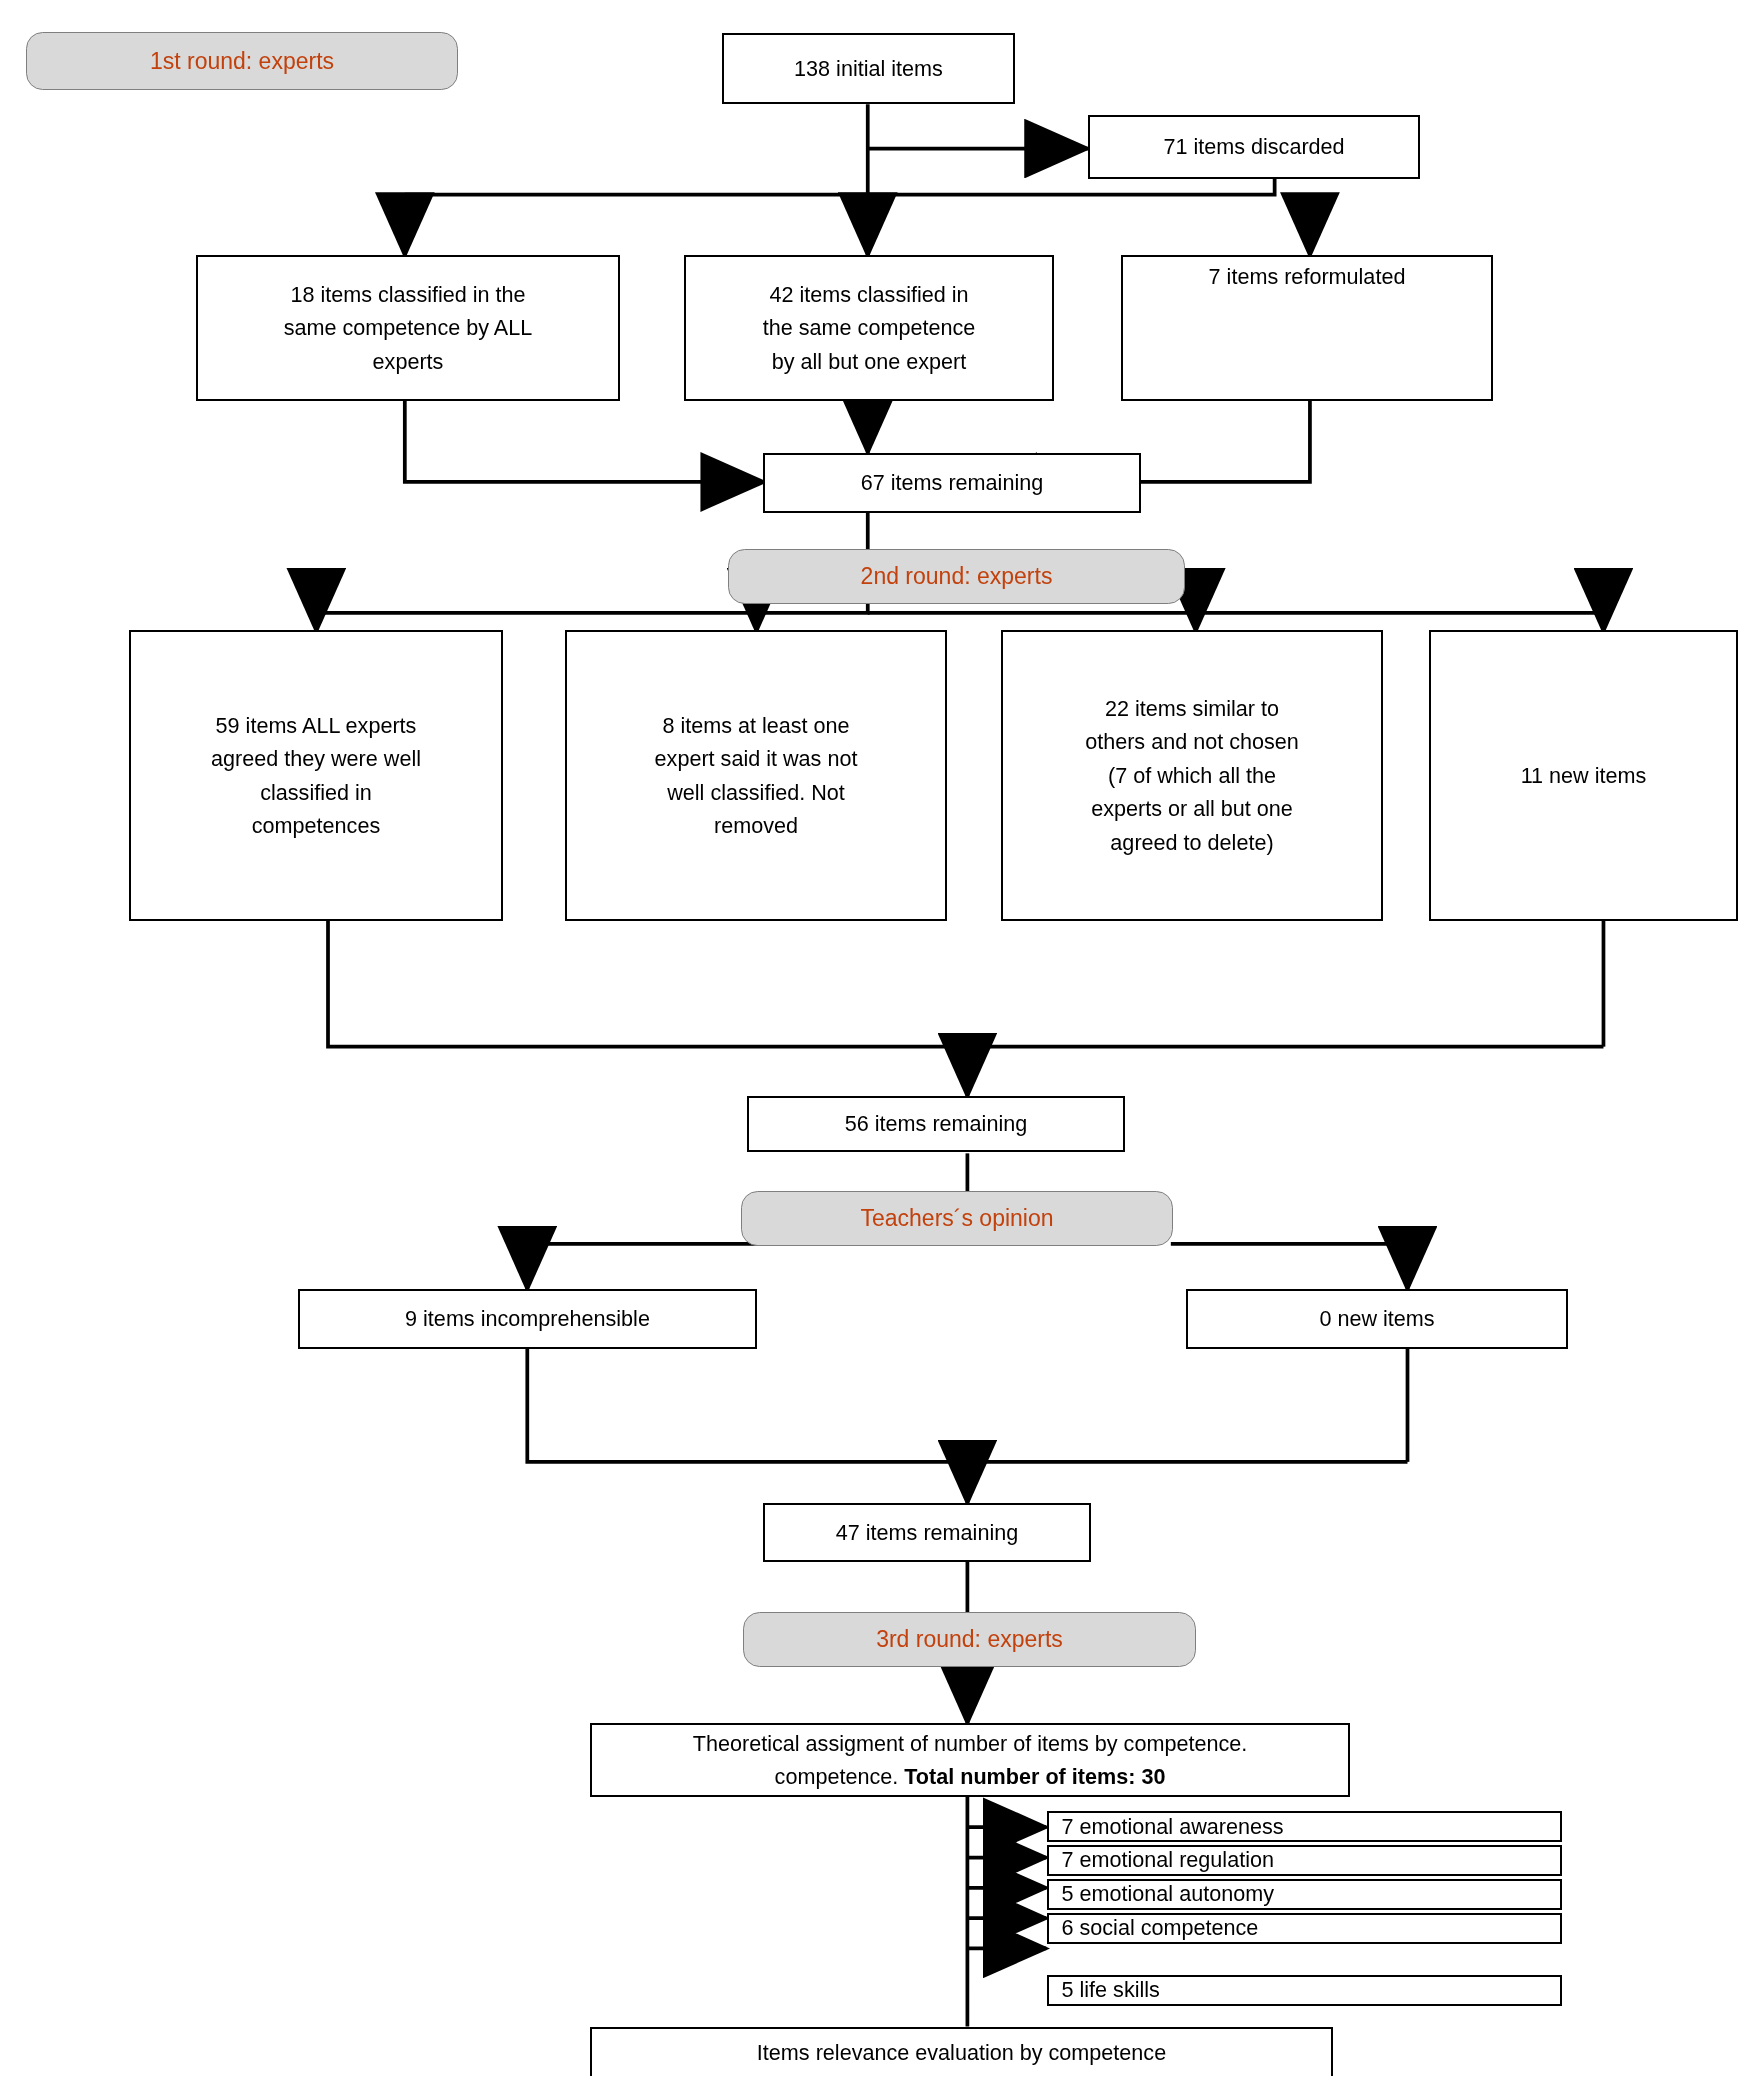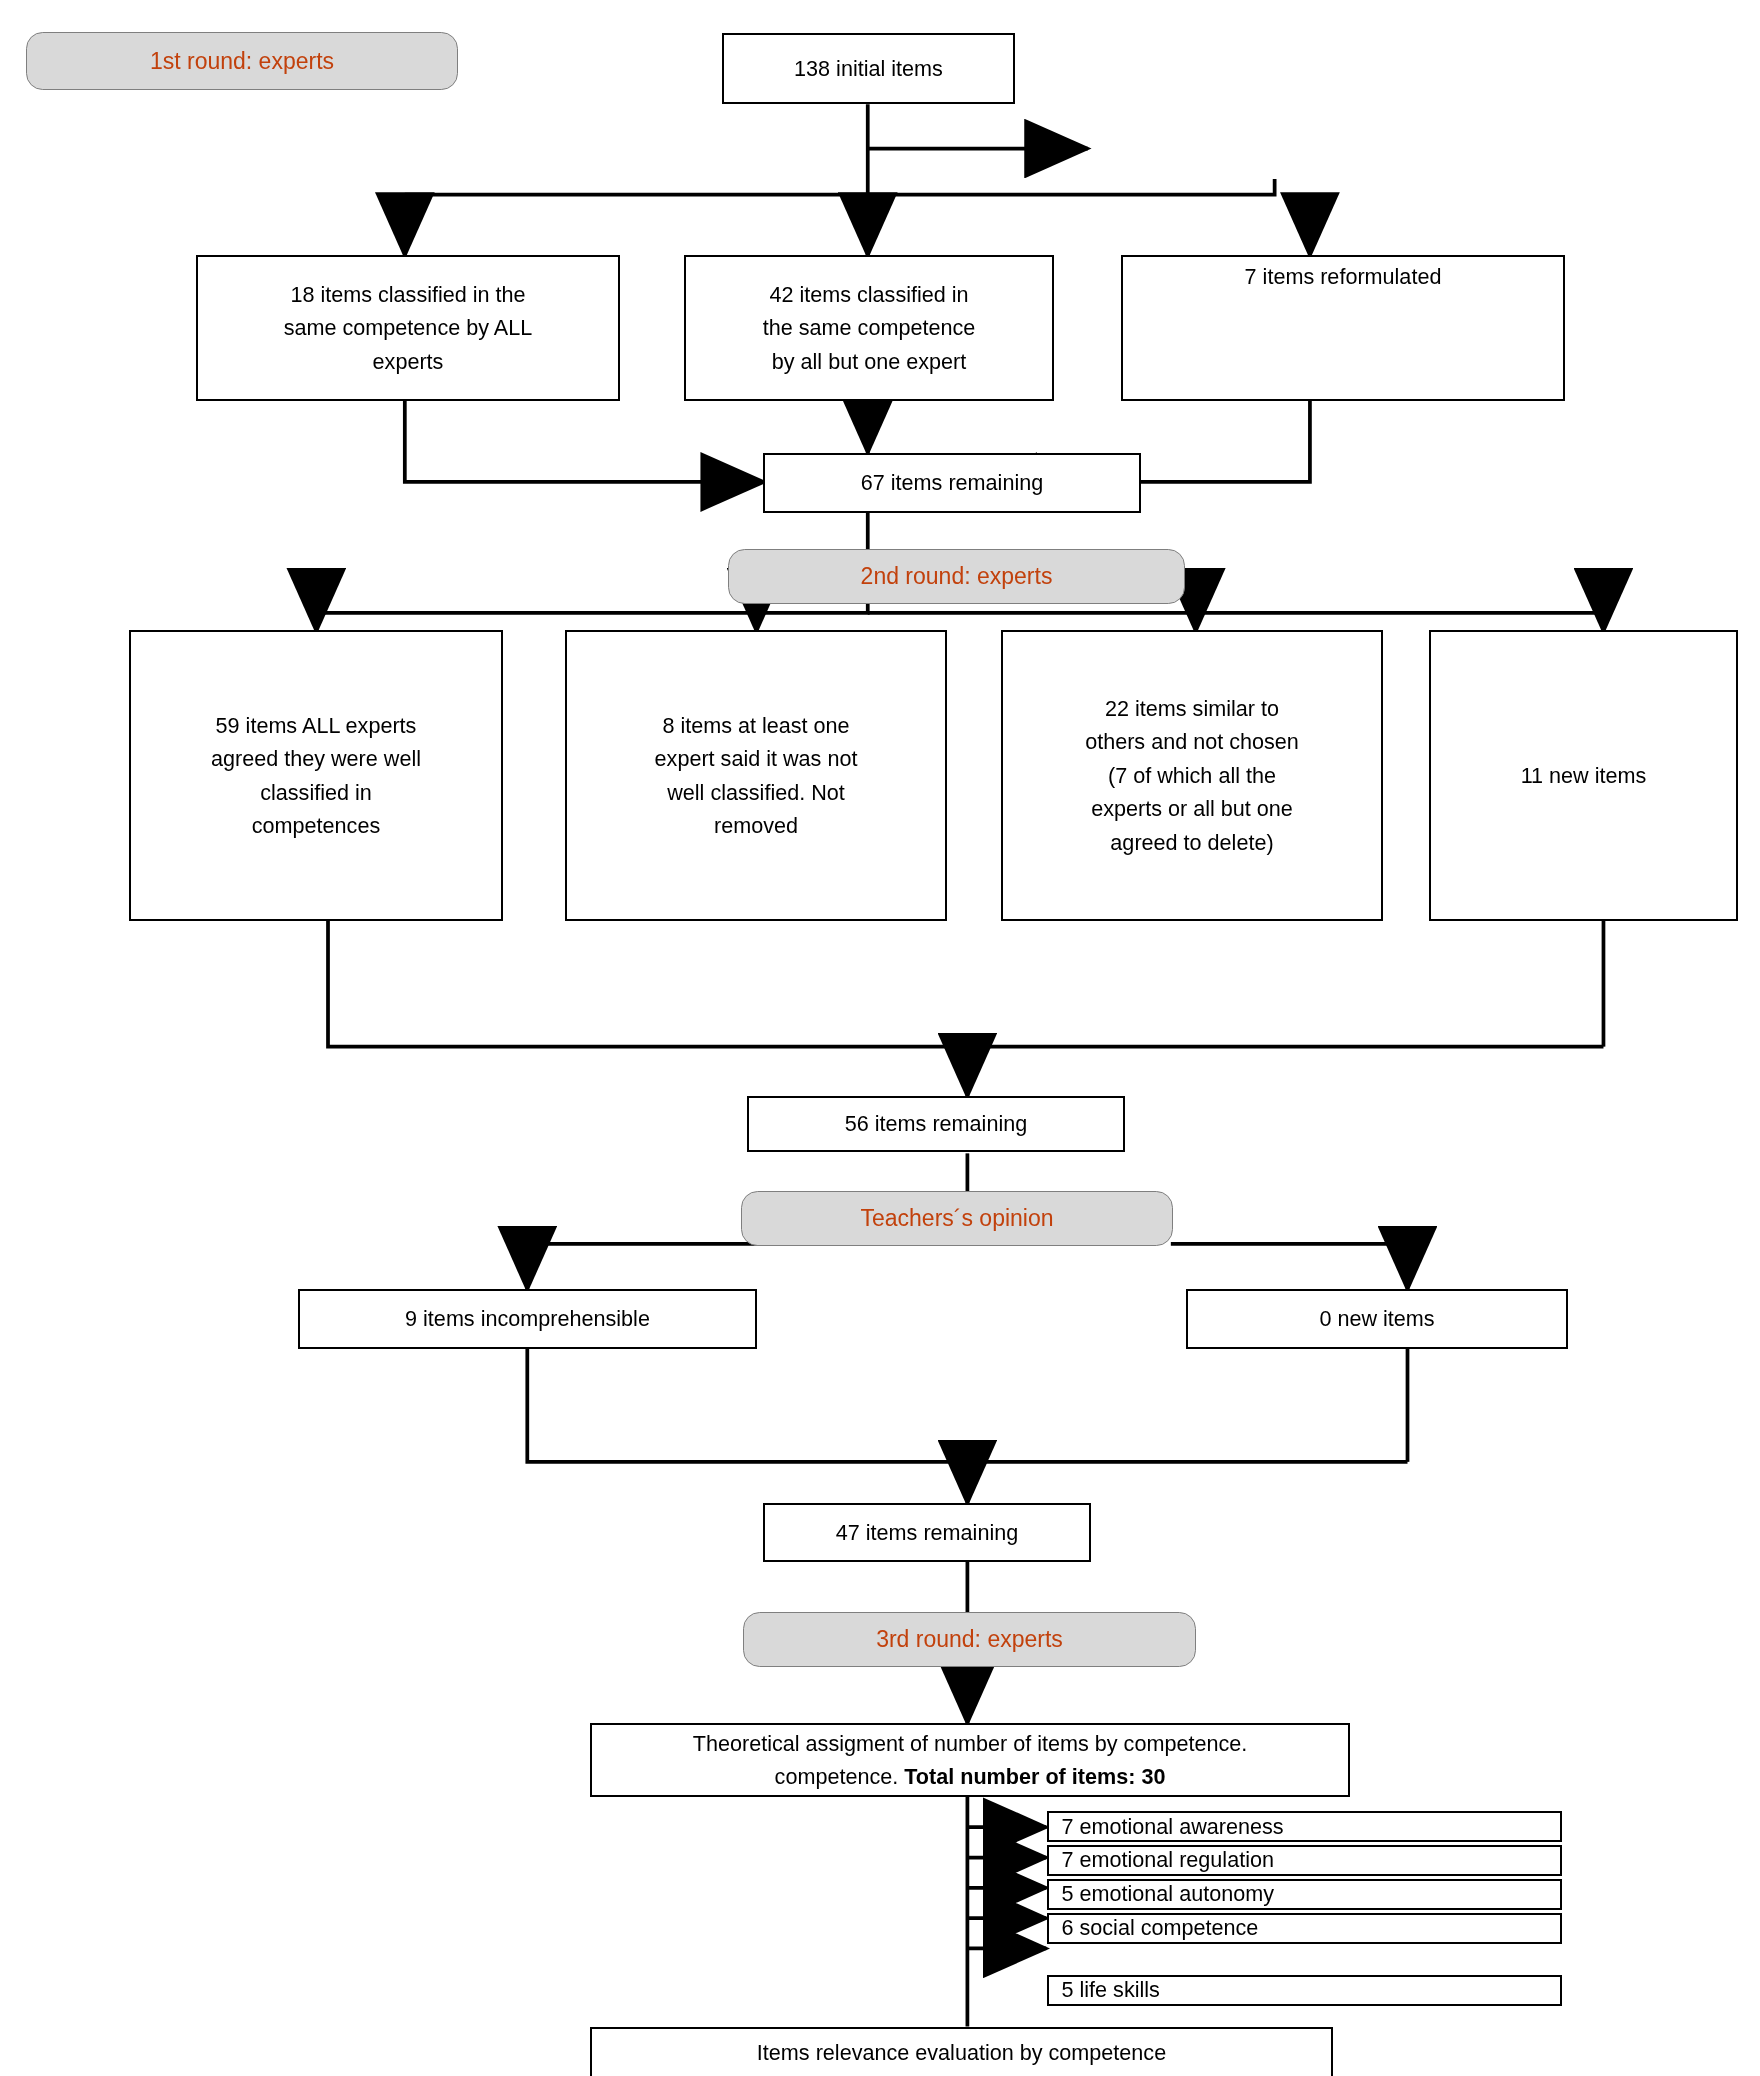--- a/index.html
+++ b/index.html
@@ -153,34 +153,37 @@
   </div>
 
   <div class="round" style="left:743px;top:1612px;width:453px;height:55px;">
     <span>3rd round: experts</span>
   </div>
 
   <div class="node" style="left:722px;top:33px;width:293px;height:71px;">
     <span>138 initial items</span>
   </div>
 
+  <div class="node" style="left:1088px;top:115px;width:332px;height:64px;">
+    <span>71 items discarded</span>
+  </div>
 
   <div class="node" style="left:196px;top:255px;width:424px;height:146px;flex-direction:column;">
     <span class="ln">18 items classified in the</span>
     <span class="ln">same competence by ALL</span>
     <span class="ln">experts</span>
   </div>
 
   <div class="node" style="left:684px;top:255px;width:370px;height:146px;flex-direction:column;">
     <span class="ln">42 items classified in</span>
     <span class="ln">the same competence</span>
     <span class="ln">by all but one expert</span>
   </div>
 
-  <div class="node" style="left:1121px;top:255px;width:444px;height:146px;align-items:flex-start;">
+  <div class="node" style="left:1121px;top:255px;width:372px;height:146px;align-items:flex-start;">
     <span>7 items reformulated</span>
   </div>
 
   <div class="node" style="left:763px;top:453px;width:378px;height:60px;">
     <span>67 items remaining</span>
   </div>
 
   <div class="node" style="left:129px;top:630px;width:374px;height:291px;flex-direction:column;">
     <span class="ln">59 items ALL experts</span>
     <span class="ln">agreed  they were well</span>

